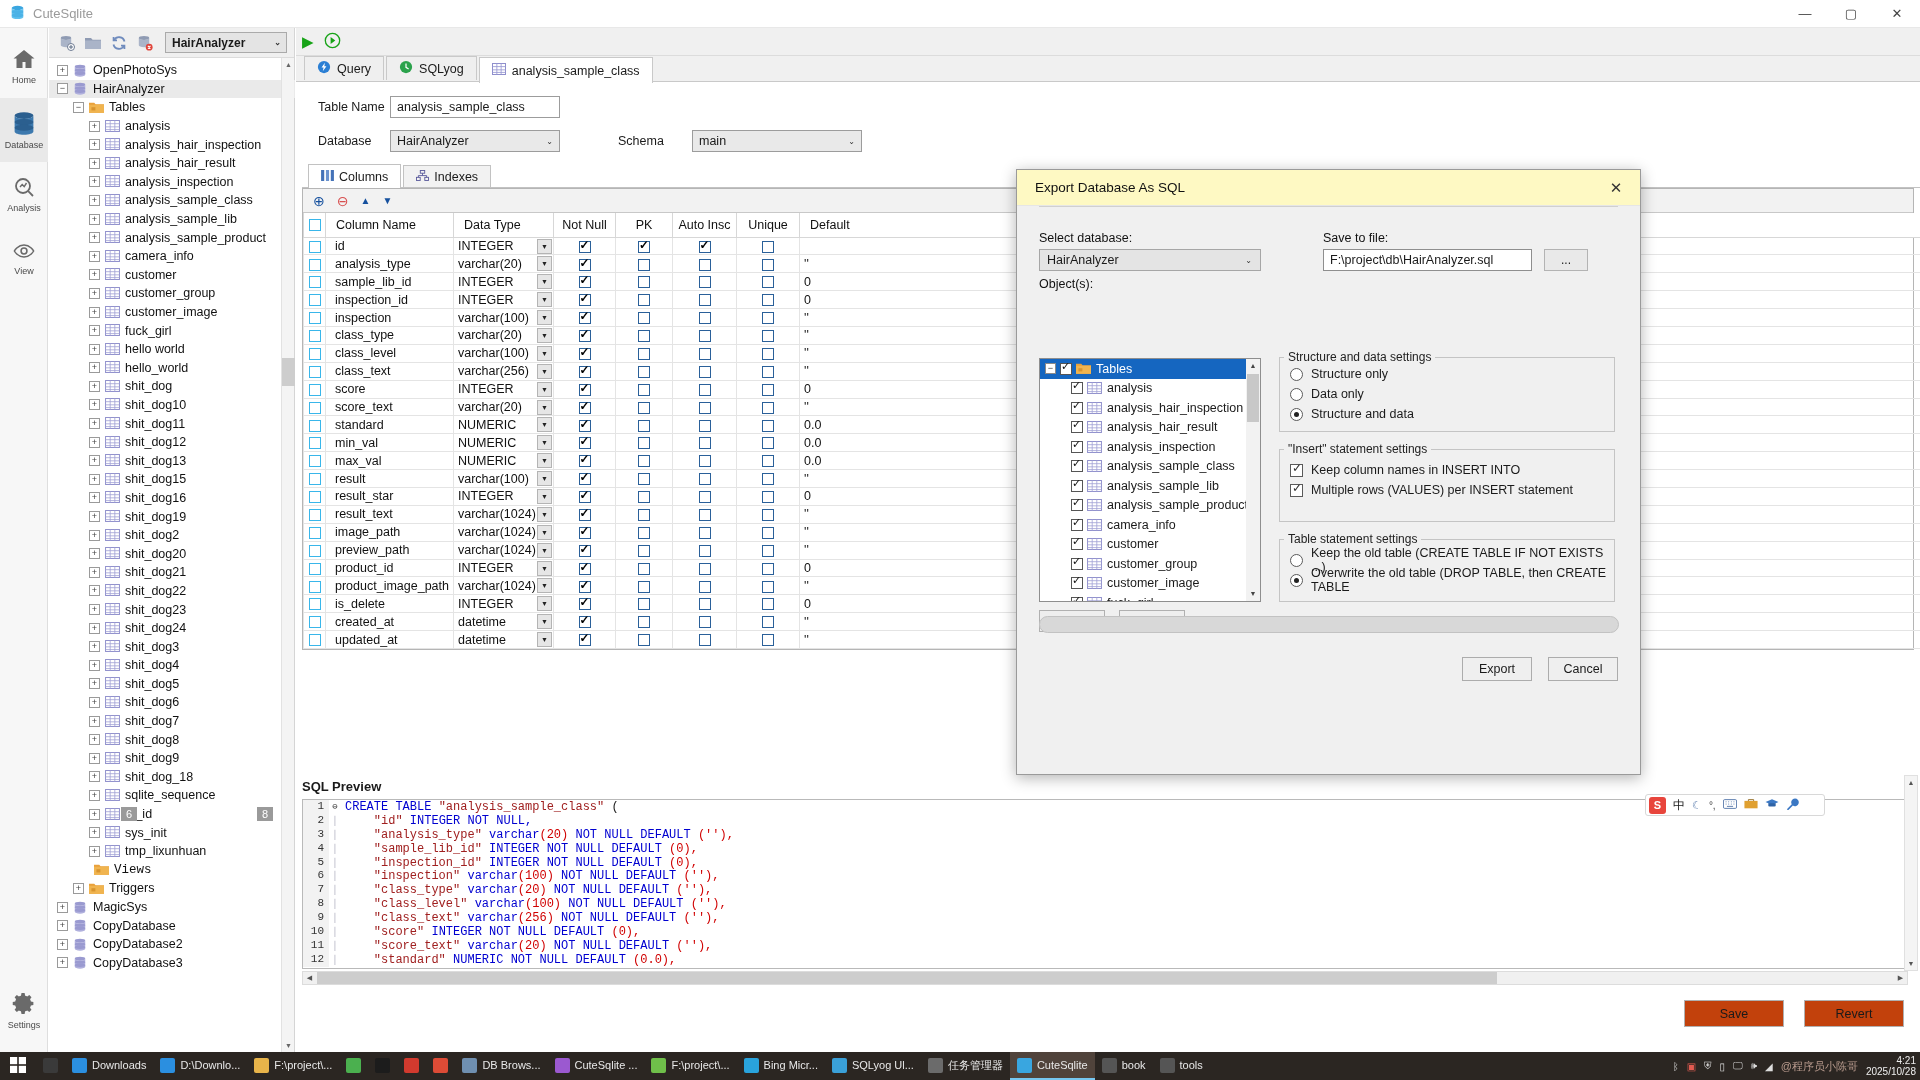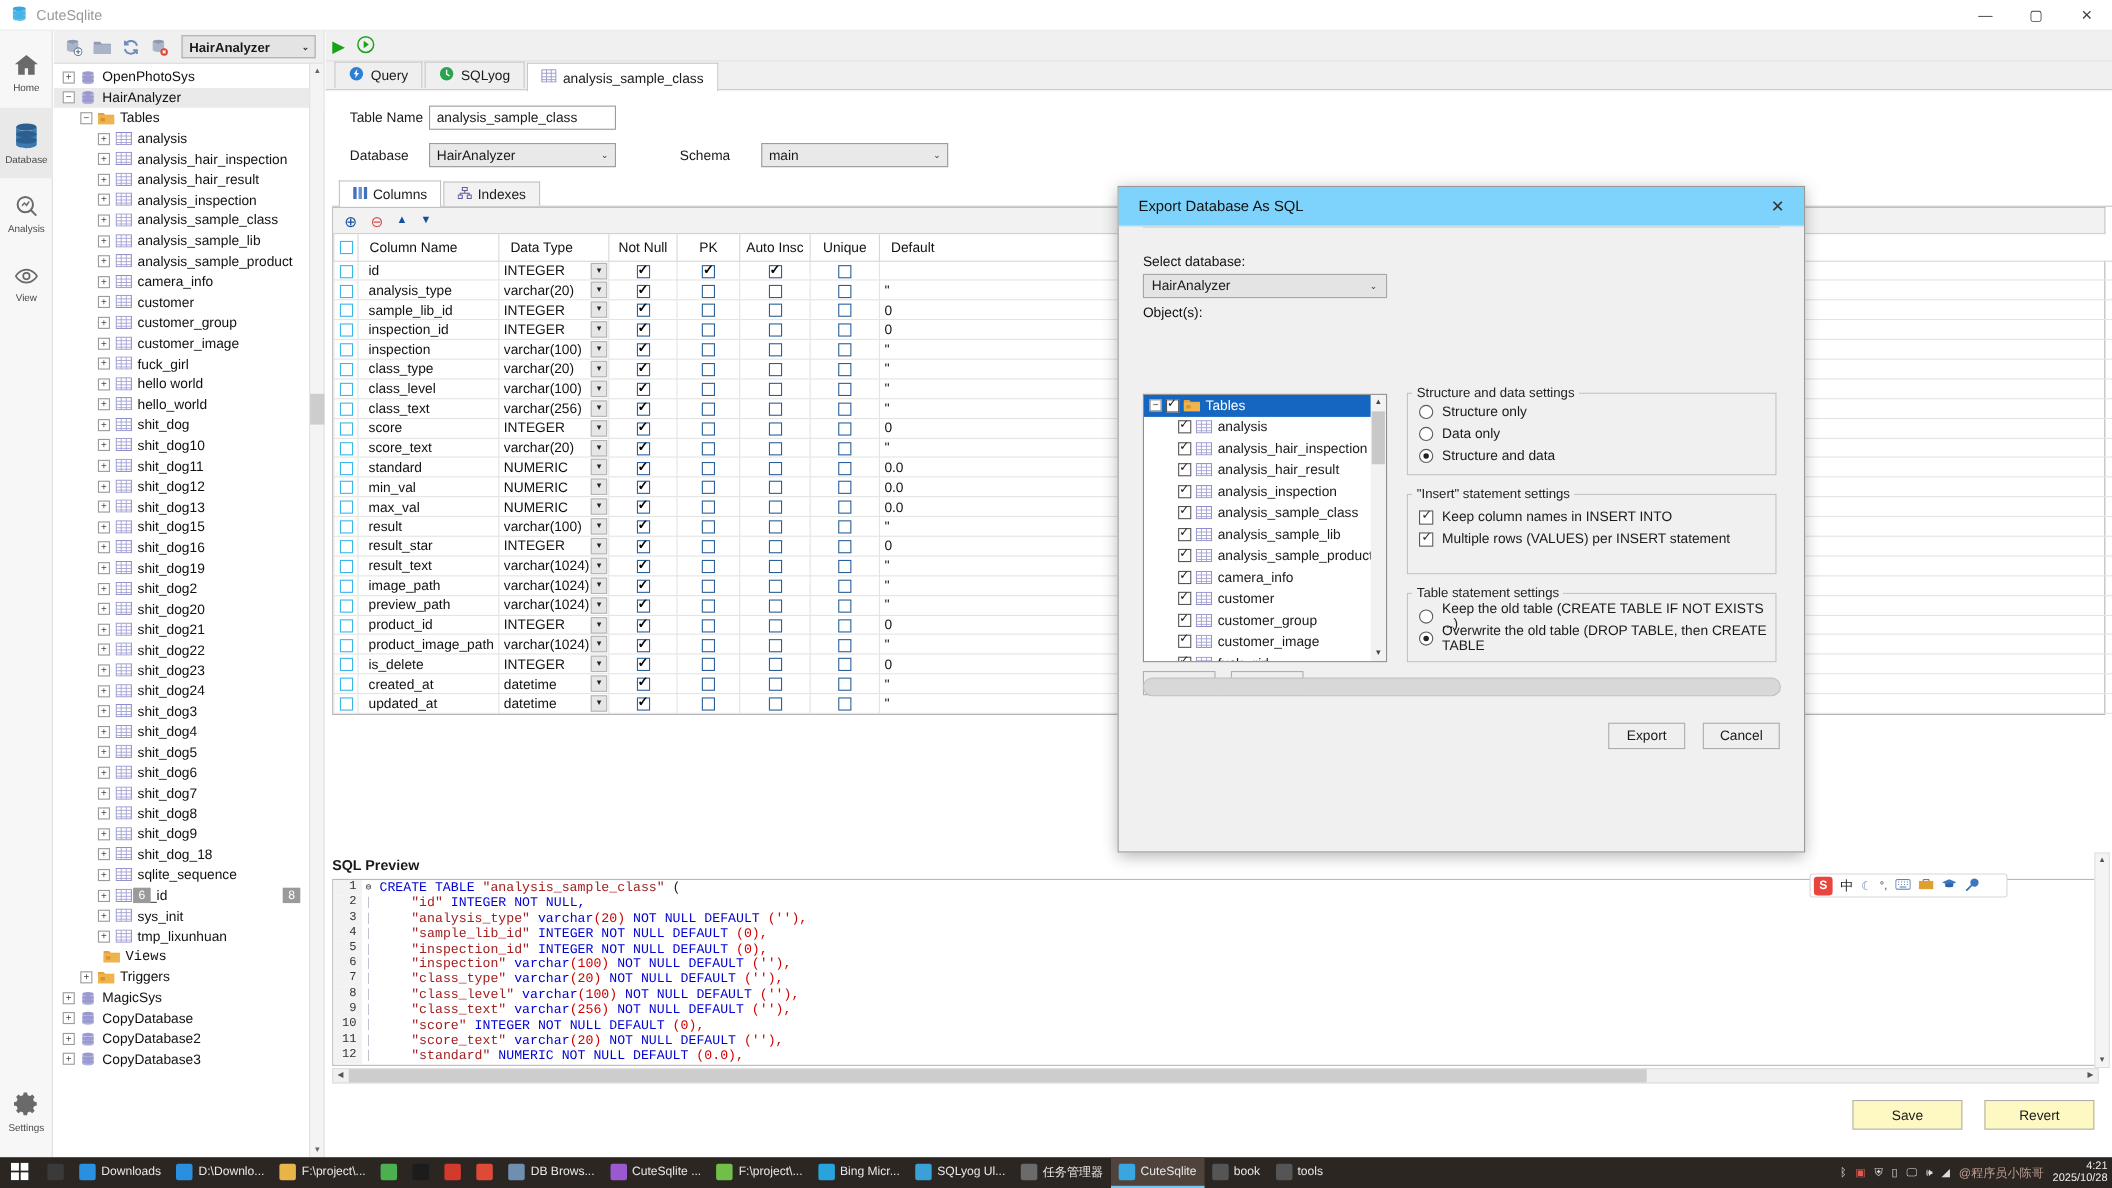--- a/index.html
+++ b/index.html
@@ -125,34 +125,34 @@
   #sqlhsb .h-thumb { position:absolute; left:14px; top:0; width:1180px; height:12px; background:#cdcdcd; }
   #sqlhsb .h-l, #sqlhsb .h-r { position:absolute; top:0; width:13px; height:12px; font-size:7px;
                                text-align:center; line-height:12px; color:#555; }
   #sqlhsb .h-l{left:0} #sqlhsb .h-r{right:0}
   #sqlvsb { position:absolute; right:2px; top:775px; width:14px; height:196px; background:#f4f4f4; border:1px solid #e0e0e0;}
   #sqlvsb .v-t, #sqlvsb .v-b { width:12px; height:13px; font-size:7px; text-align:center; line-height:13px; color:#555;}
   #sqlvsb .v-b { position:absolute; bottom:0; }
 
   
   .btnbar { position:absolute; right:16px; top:1000px; display:flex; gap:20px; }
-  .bbtn { width:100px; height:27px; border:1px solid #b0b0b0; background:#fef9c3; font-size:12.5px;
+  .bbtn { width:100px; height:27px; border:1px solid #b0b0b0; background:#c2410c; font-size:12.5px;
           display:flex; align-items:center; justify-content:center; }
 
   
   #imebar { position:absolute; left:1645px; top:794px; width:180px; height:22px;
             background:#ffffff; border:1px solid #d8d8d8; border-radius:3px;
             display:flex; align-items:center; gap:7px; padding-left:3px; }
   #imebar .ime-s { width:17px; height:17px; background:#e8453c; color:#fff; border-radius:3px;
                    font-size:11px; display:flex; align-items:center; justify-content:center; font-weight:bold;}
 
   
   #modal { position:absolute; left:1016px; top:169px; width:625px; height:606px;
            background:#f0f0f0; border:1px solid #9a9a9a; box-shadow:0 3px 14px rgba(0,0,0,.30); }
-  #mhead { height:36px; background:#7dd3fc; display:flex; align-items:center; padding:0 6px 0 18px;
+  #mhead { height:36px; background:#fef9c3; display:flex; align-items:center; padding:0 6px 0 18px;
            border-bottom:1px solid #e6e6e6; }
   #mhead .mtitle { font-size:13.5px; color:#111; }
   #mhead .mclose { margin-left:auto; width:36px; height:34px; display:flex; align-items:center;
                    justify-content:center; font-size:15px; color:#333; }
   #mbody { padding:0 22px; }
   #mbanner { display:flex; align-items:center; gap:18px; padding:14px 0 12px 12px; }
   #mbanner .btext { font-size:12.5px; color:#111; }
   #mrule { height:1px; background:#d0d0d0; margin:0 0 10px 0; }
   .msec-label { font-size:12.5px; margin-bottom:4px; color:#111; }
   .mcombo { height:22px; border:1px solid #a6a6a6; background:#e4e4e4; display:flex; align-items:center;
@@ -1157,20 +1157,27 @@
 
     <div style="display:flex;margin-top:24px;">
       <div style="width:240px;">
         <div class="msec-label">Select database:</div>
         <div class="mcombo" style="width:222px;">
           <span>HairAnalyzer</span>
           <span class="cb-arrow">⌄</span>
         </div>
         <div class="msec-label" style="margin-top:6px;">Object(s):</div>
       </div>
+      <div style="margin-left:44px;">
+        <div class="msec-label">Save to file:</div>
+        <div style="display:flex;gap:12px;">
+          <div class="minput" style="width:209px;">F:\project\db\HairAnalyzer.sql</div>
+          <div class="mbtn-sm" style="width:44px;">...</div>
+        </div>
+      </div>
     </div>
   </div>
 
   <div id="objbox">
     <div id="objlist">
         <div class="onode head" style="padding-left: 5px;">
           <span class="oexp">−</span>
           <span class="ocbx"></span>
           <span style="margin-right: 5px; display: flex;">
             <svg width="15" height="13" viewBox="0 0 16 13">

